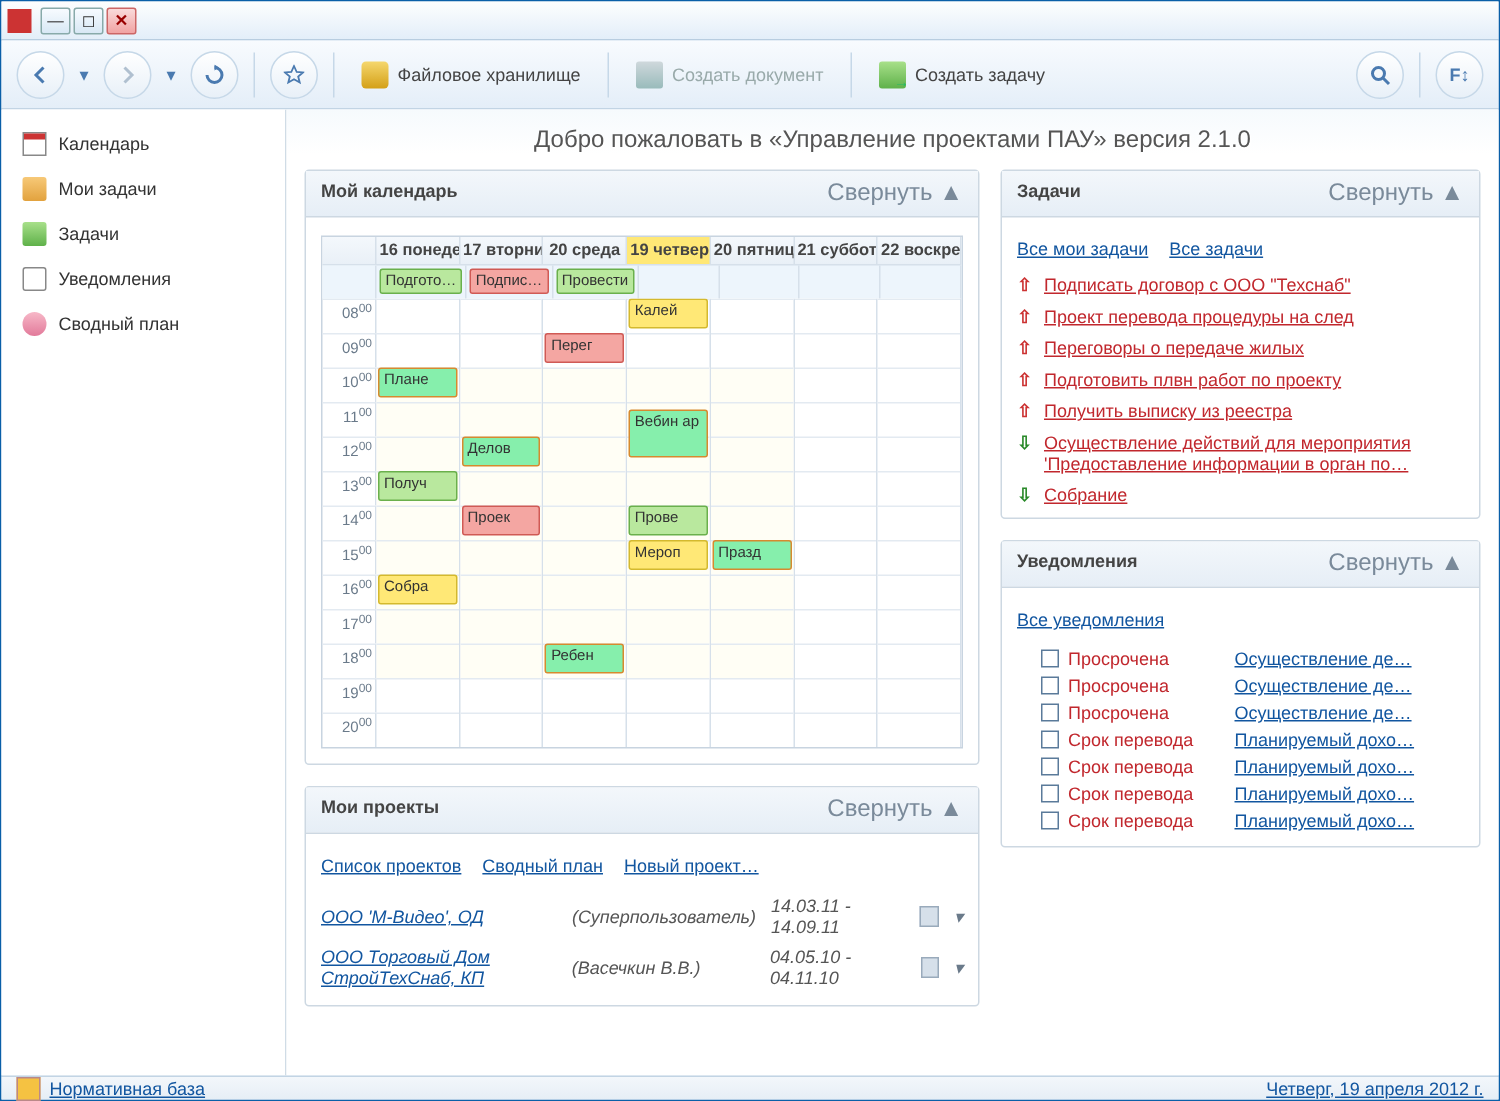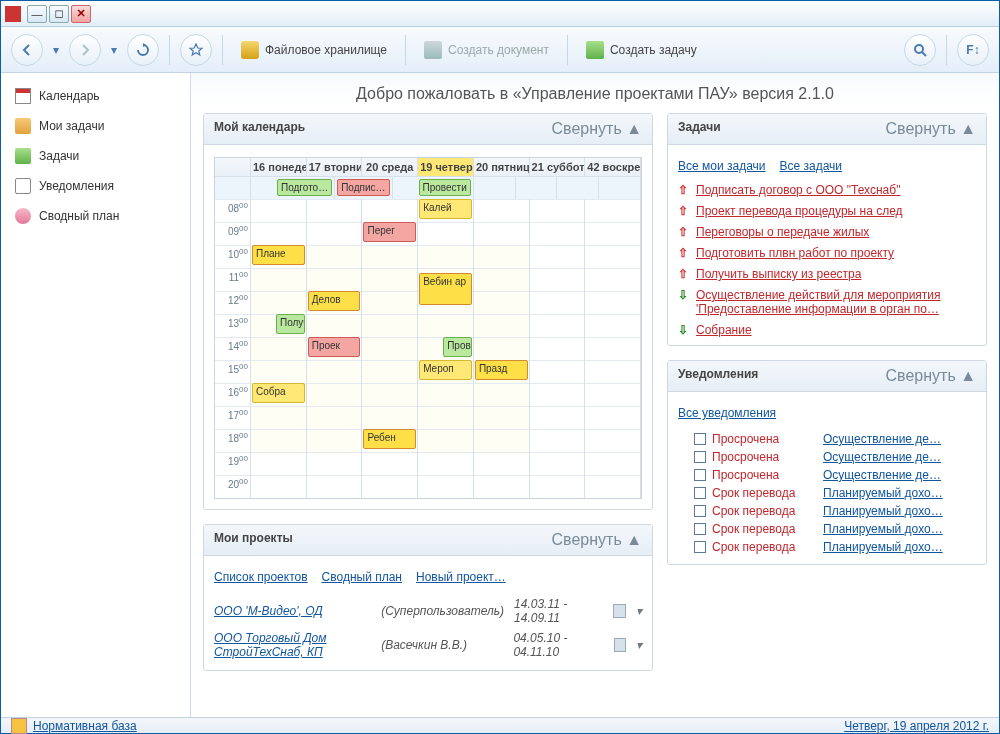--- a/index.html
+++ b/index.html
@@ -70,24 +70,24 @@
 .cal-allday .slot { flex: 1; border-right: 1px solid #d6e0ea; padding: 2px; min-height: 22px; }
 .cal-body { display: flex; max-height: 330px; overflow-y: auto; position: relative; }
 .cal-times { width: 36px; }
 .cal-hour { height: 23px; border-top: 1px solid #e3eaf1; border-right: 1px solid #d6e0ea; font-size: 10px; color: #6a7a8a; padding: 1px 2px; text-align: right; }
 .cal-hour .min { font-size: 8px; vertical-align: super; }
 .cal-grid { flex: 1; display: flex; position: relative; }
 .cal-col { flex: 1; border-right: 1px solid #d6e0ea; position: relative; }
 .cal-col .hr { height: 23px; border-top: 1px solid #e3eaf1; }
 .cal-col .hr.biz { background: #fffef5; }
 .event { position: absolute; left: 1px; right: 1px; border-radius: 2px; padding: 2px 3px; font-size: 10px; border: 1px solid rgba(0,0,0,.25); overflow: hidden; cursor: pointer; }
-.ev-green { background: #b9e89e; border-color: #6ab04c; margin-left: 24px; }
+.ev-green { background: #b9e89e; border-color: #6ab04c; }
 .ev-red { background: #f4a6a2; border-color: #d05a55; }
 .ev-yellow { background: #ffe876; border-color: #d4b92e; }
-.ev-orange { background: #fde047; border-color: #d68a2f; }
+.ev-orange { background: #86efac; border-color: #d68a2f; }
 .projlist .projrow { display: flex; gap: 10px; padding: 3px 0; align-items: center; font-style: italic; }
 .projname { width: 180px; }
 .projmgr { width: 140px; color: #555; }
 .projdate { color: #555; }
 .projicon { width: 14px; height: 14px; background: #d6e0ea; border: 1px solid #9ab; display: inline-block; cursor: pointer; }
 .statusbar { height: 16px; border-top: 1px solid #c2d4e4; background: linear-gradient(#f3f7fb,#e6eef6); display: flex; align-items: center; padding: 0 10px; }
 .statusbar .sbicon { width: 16px; height: 16px; background: #f5c242; border: 1px solid #b88; margin-right: 6px; }
 .statusbar .date { margin-left: auto; }
 svg { display: block; }
 </style>
@@ -193,21 +193,21 @@
             <div class="panel-b">
               <div class="calendar">
                 <div class="cal-head" id="cal-head">
                     <div class="cal-timecol"></div>
                     <div class="cal-daycol">16 понеде</div>
                     <div class="cal-daycol">17 вторни</div>
                     <div class="cal-daycol">20 среда</div>
                     <div class="cal-daycol today">19 четвер</div>
                     <div class="cal-daycol">20 пятниц</div>
                     <div class="cal-daycol">21 суббот</div>
-                    <div class="cal-daycol">42 воскре</div>
+                    <div class="cal-daycol">22 воскре</div>
                   </div>
                 <div class="cal-allday" id="cal-allday">
                     <div class="cal-timecol"></div>
                     <div class="slot">
                       <div class="event ev-green" style="position: static;">Подгото…</div>
                     </div>
                     <div class="slot">
                       <div class="event ev-red" style="position: static;">Подпис…</div>
                     </div>
                     <div class="slot">

